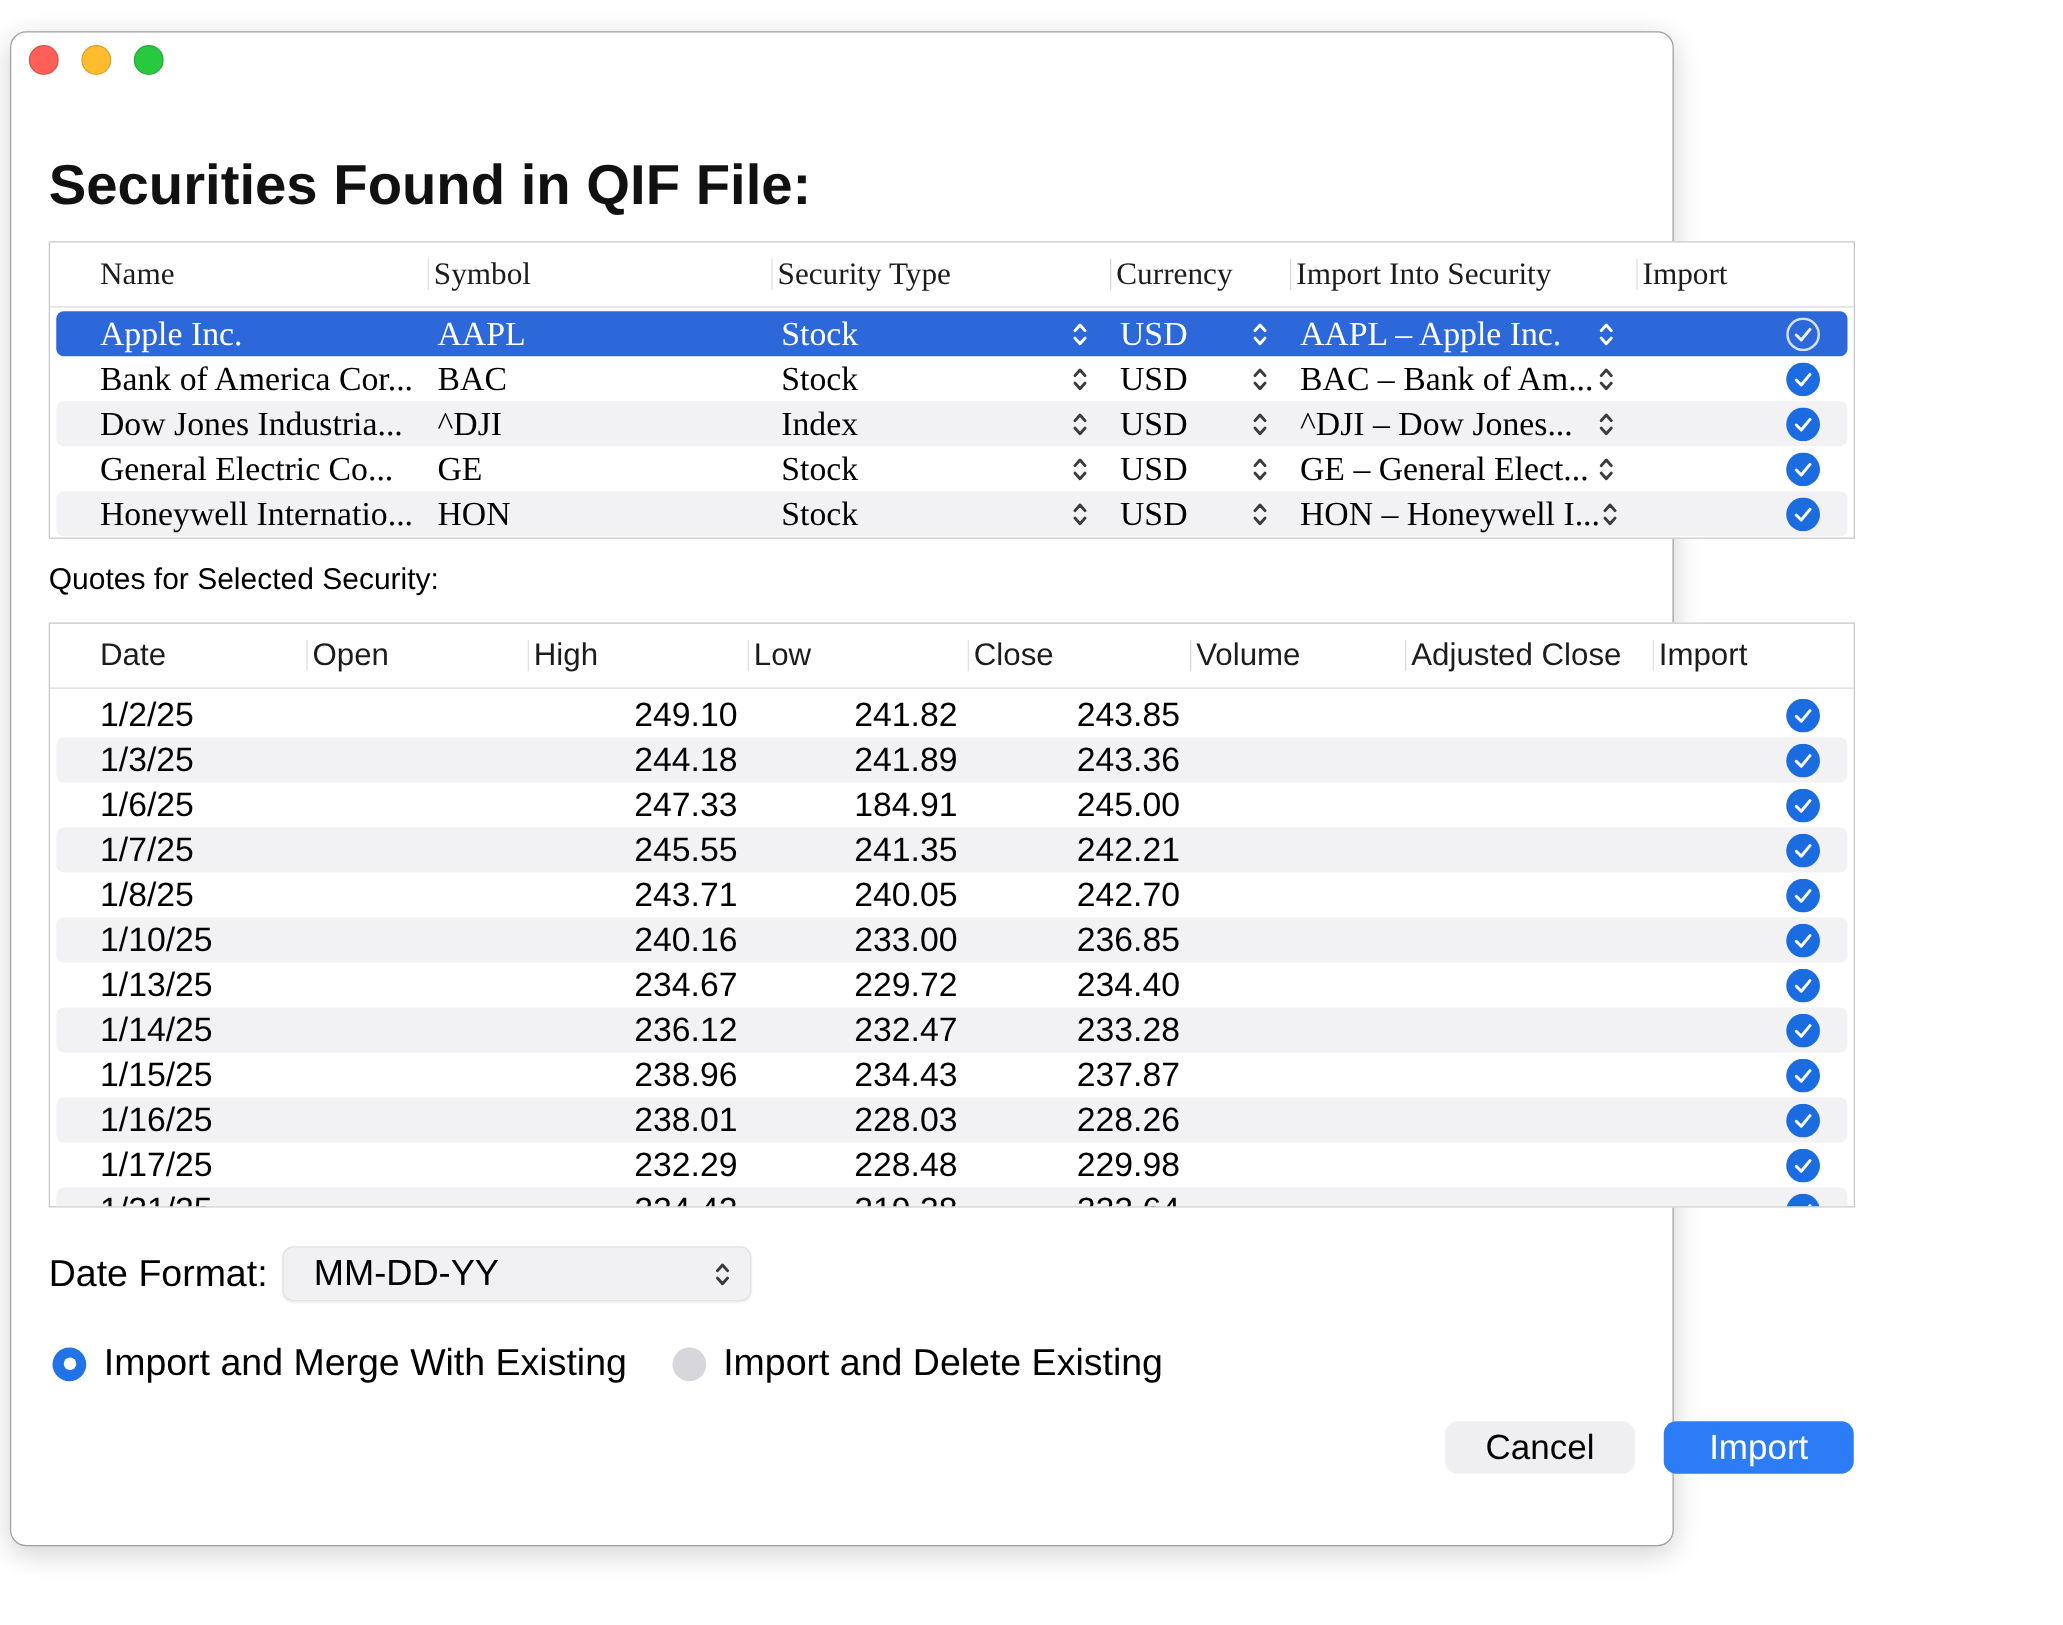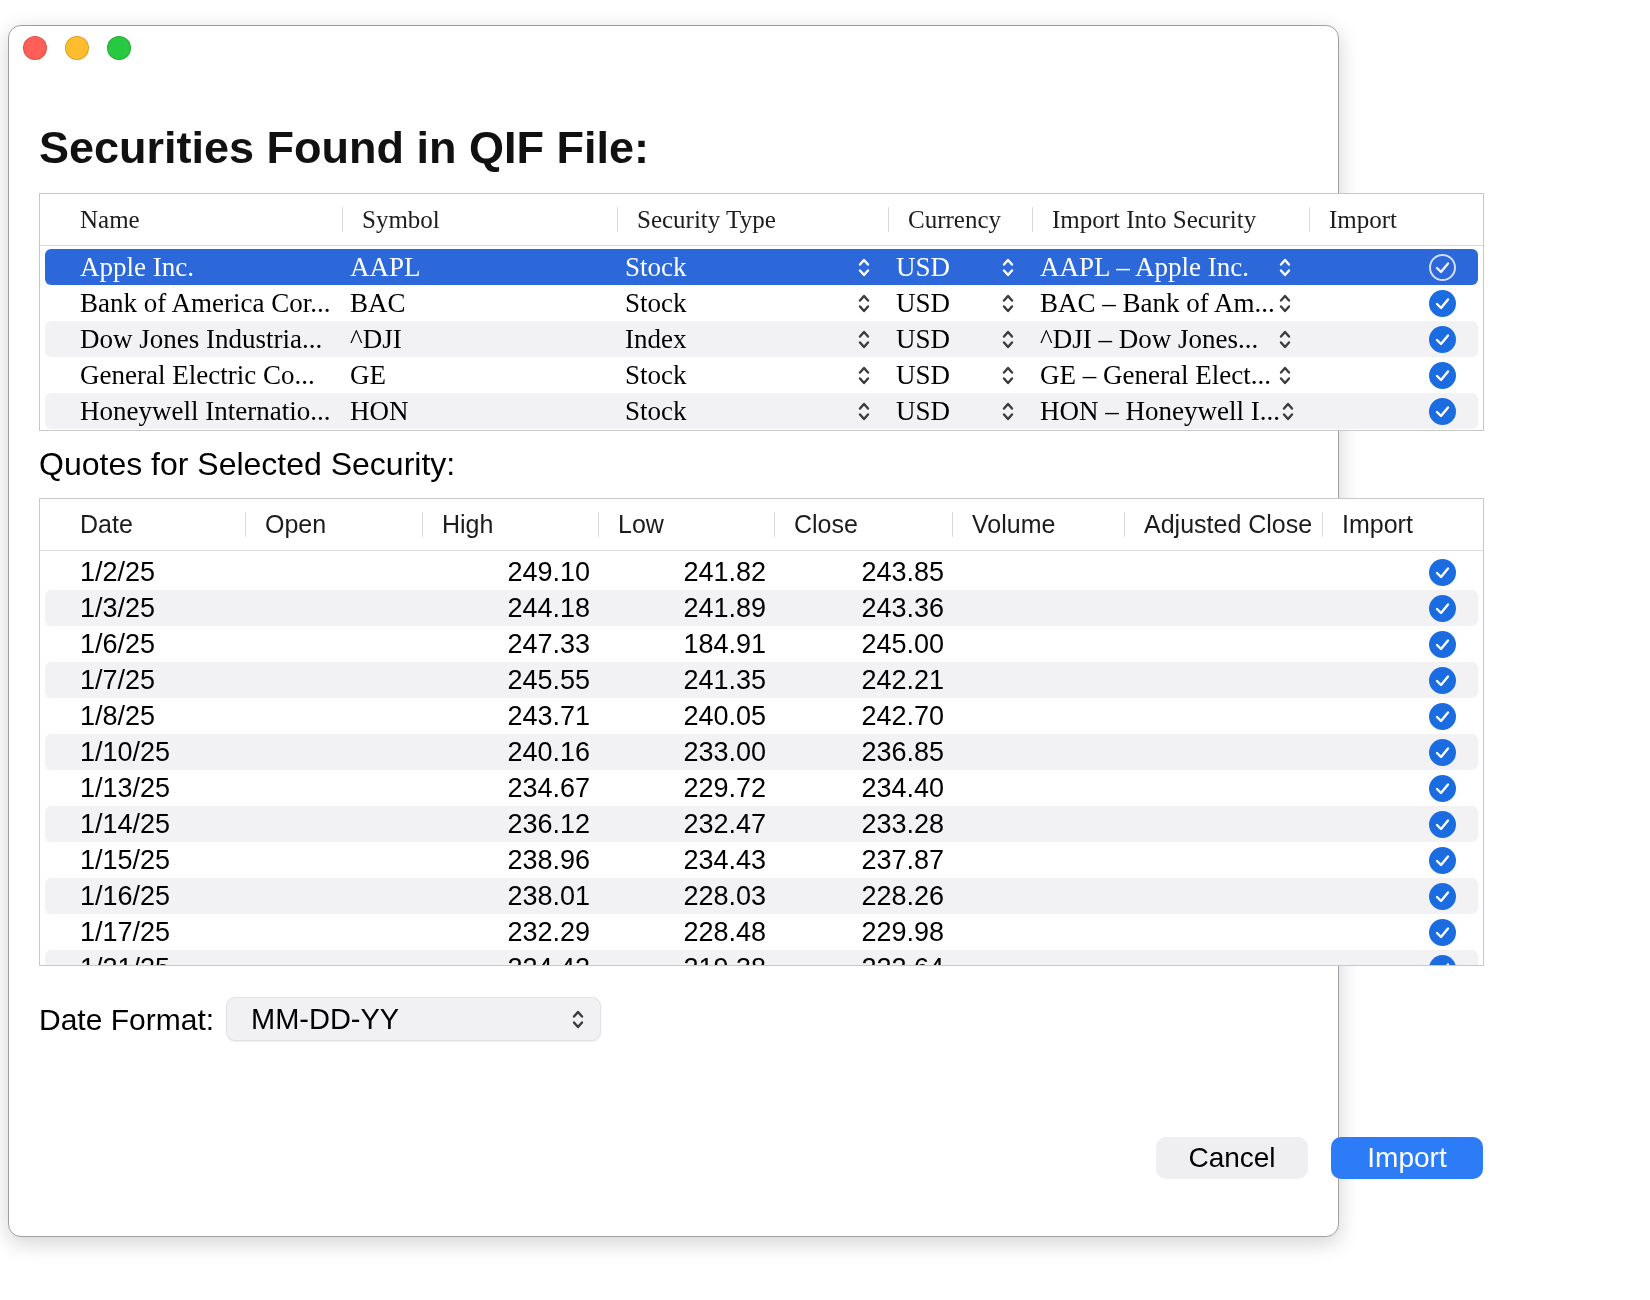--- a/index.html
+++ b/index.html
@@ -20,21 +20,21 @@
 
   .title { position:absolute; left:30px; top:98px; font-size:45px; line-height:48px; font-weight:700; color:#111; }
 
   .table { position:absolute; left:30px; width:1445px; background:#fff; border:1px solid #c8c8c8; }
   .sec-table { top:167px; height:238px;font-family:Liberation Serif, serif; }
   .quotes-table { top:472px; height:468px; overflow:hidden; }
 
   .thead { display:grid; height:52px; align-items:stretch; border-bottom:1px solid #dcdcdc; }
   .sec-table .thead { grid-template-columns:302px 275px 271px 144px 277px 1fr; }
   .quotes-table .thead { grid-template-columns:205px 177px 176px 176px 178px 172px 198px 1fr; }
-  .th { font-size:25px; color:#1c1c1e; padding-left:20px; position:relative; display:flex; align-items:center; white-space:nowrap; overflow:hidden; }
+  .th { font-size:25px; color:#1c1c1e; padding-left:5px; position:relative; display:flex; align-items:center; white-space:nowrap; overflow:hidden; }
   .th:first-child { padding-left:40px; }
   .th + .th::before { content:""; position:absolute; left:0; top:13px; bottom:13px; width:1px; background:#d8d8d8; }
 
   .tbody { padding-top:3px; }
   .row { display:grid; height:36px; align-items:center; margin:0 5px; border-radius:6px; font-size:27px; color:#000; }
   .sec-table .row { grid-template-columns:297px 275px 271px 144px 277px 1fr; }
   .quotes-table .row { grid-template-columns:200px 177px 176px 176px 178px 172px 198px 1fr; }
   .row.striped { background:#f2f2f4; }
   .row.selected { background:#2c68da; color:#fff; }
 
@@ -43,21 +43,21 @@
   .cell.num { text-align:right; padding-right:8px; padding-left:0; }
   .cell.with-stepper { display:flex; align-items:center; justify-content:space-between; padding-right:16px; }
   .stepper { color:#3c3c3e; display:inline-flex; align-items:center; }
   .selected .stepper { color:#ffffff; }
   .cell.import { display:flex; justify-content:flex-end; padding-right:22px; padding-left:0; }
 
   .checkcircle { width:27px; height:27px; border-radius:50%; background:#1a6ce0; display:flex; align-items:center; justify-content:center; flex:0 0 auto; }
   .checkcircle.outline { background:transparent; border:2px solid rgba(255,255,255,0.8); }
   .checkcircle svg { display:block; }
 
-  .quotes-heading { position:absolute; left:30px; top:420px; font-size:32px; line-height:36px; color:#000; }
+  .quotes-heading { position:absolute; left:30px; top:420px; font-size:24px; line-height:36px; color:#000; }
 
   .df-label { position:absolute; left:30px; top:976px; font-size:30px; line-height:36px; color:#000; }
   .popup {
     position:absolute; left:217px; top:971px; width:375px; height:44px;
     background:#f1f1f3; border:1px solid #e2e2e6; border-radius:9px;
     display:flex; align-items:center; justify-content:space-between;
     padding:0 14px 0 24px; font-size:29px; color:#000;
     box-shadow:0 1px 2px rgba(0,0,0,0.07);
   }
   .popup .stepper { color:#3a3a3c; }
@@ -503,19 +503,29 @@
   <div class="popup">
     <span>MM-DD-YY</span>
     <span class="stepper" id="popup-stepper">
         <svg width="16" height="23" viewBox="0 0 16 23">
           <path d="M4 8.5 L8 4 L12 8.5" fill="none" stroke="currentColor" stroke-width="2.4" stroke-linecap="round" stroke-linejoin="round"></path>
           <path d="M4 14.5 L8 19 L12 14.5" fill="none" stroke="currentColor" stroke-width="2.4" stroke-linecap="round" stroke-linejoin="round"></path>
         </svg>
       </span>
   </div>
 
+  <div class="radio-row">
+    <div class="radio-option">
+      <span class="radio on"></span>
+      <span>Import and Merge With Existing</span>
+    </div>
+    <div class="radio-option">
+      <span class="radio off"></span>
+      <span>Import and Delete Existing</span>
+    </div>
+  </div>
 
   <div class="btn-row">
     <div class="btn cancel">Cancel</div>
     <div class="btn primary">Import</div>
   </div>
 
 </div>
 
 </body></html>

